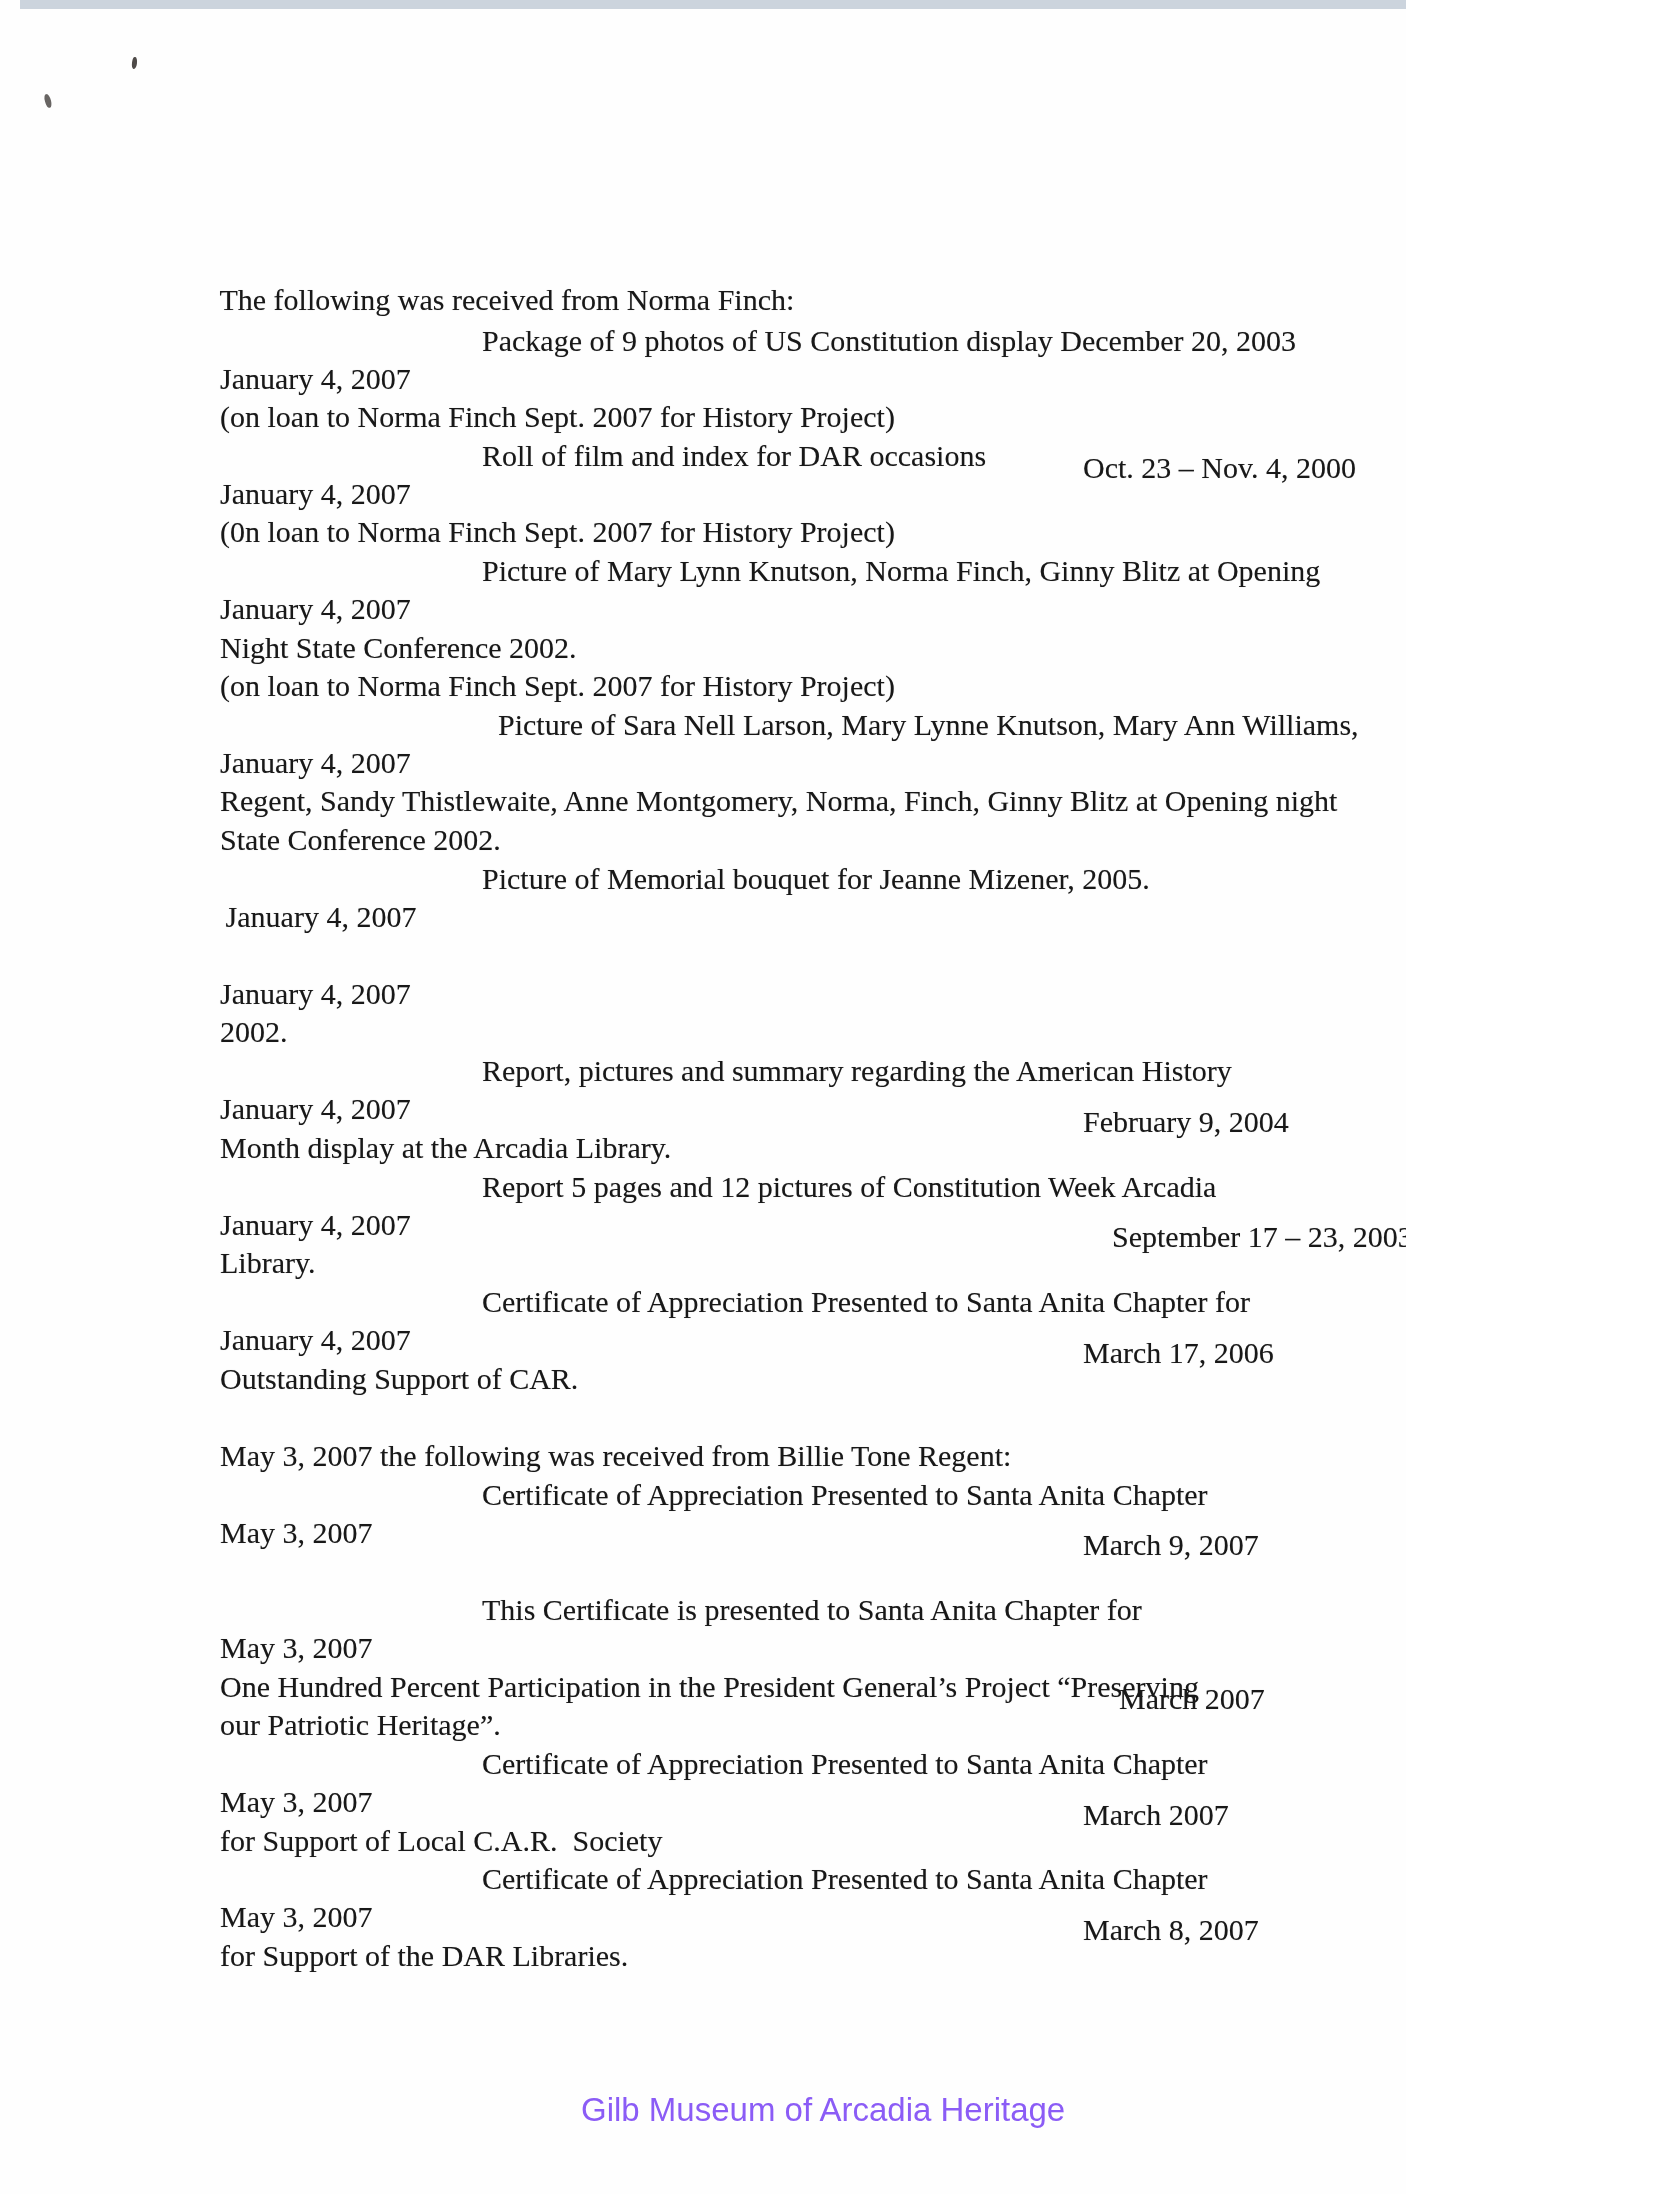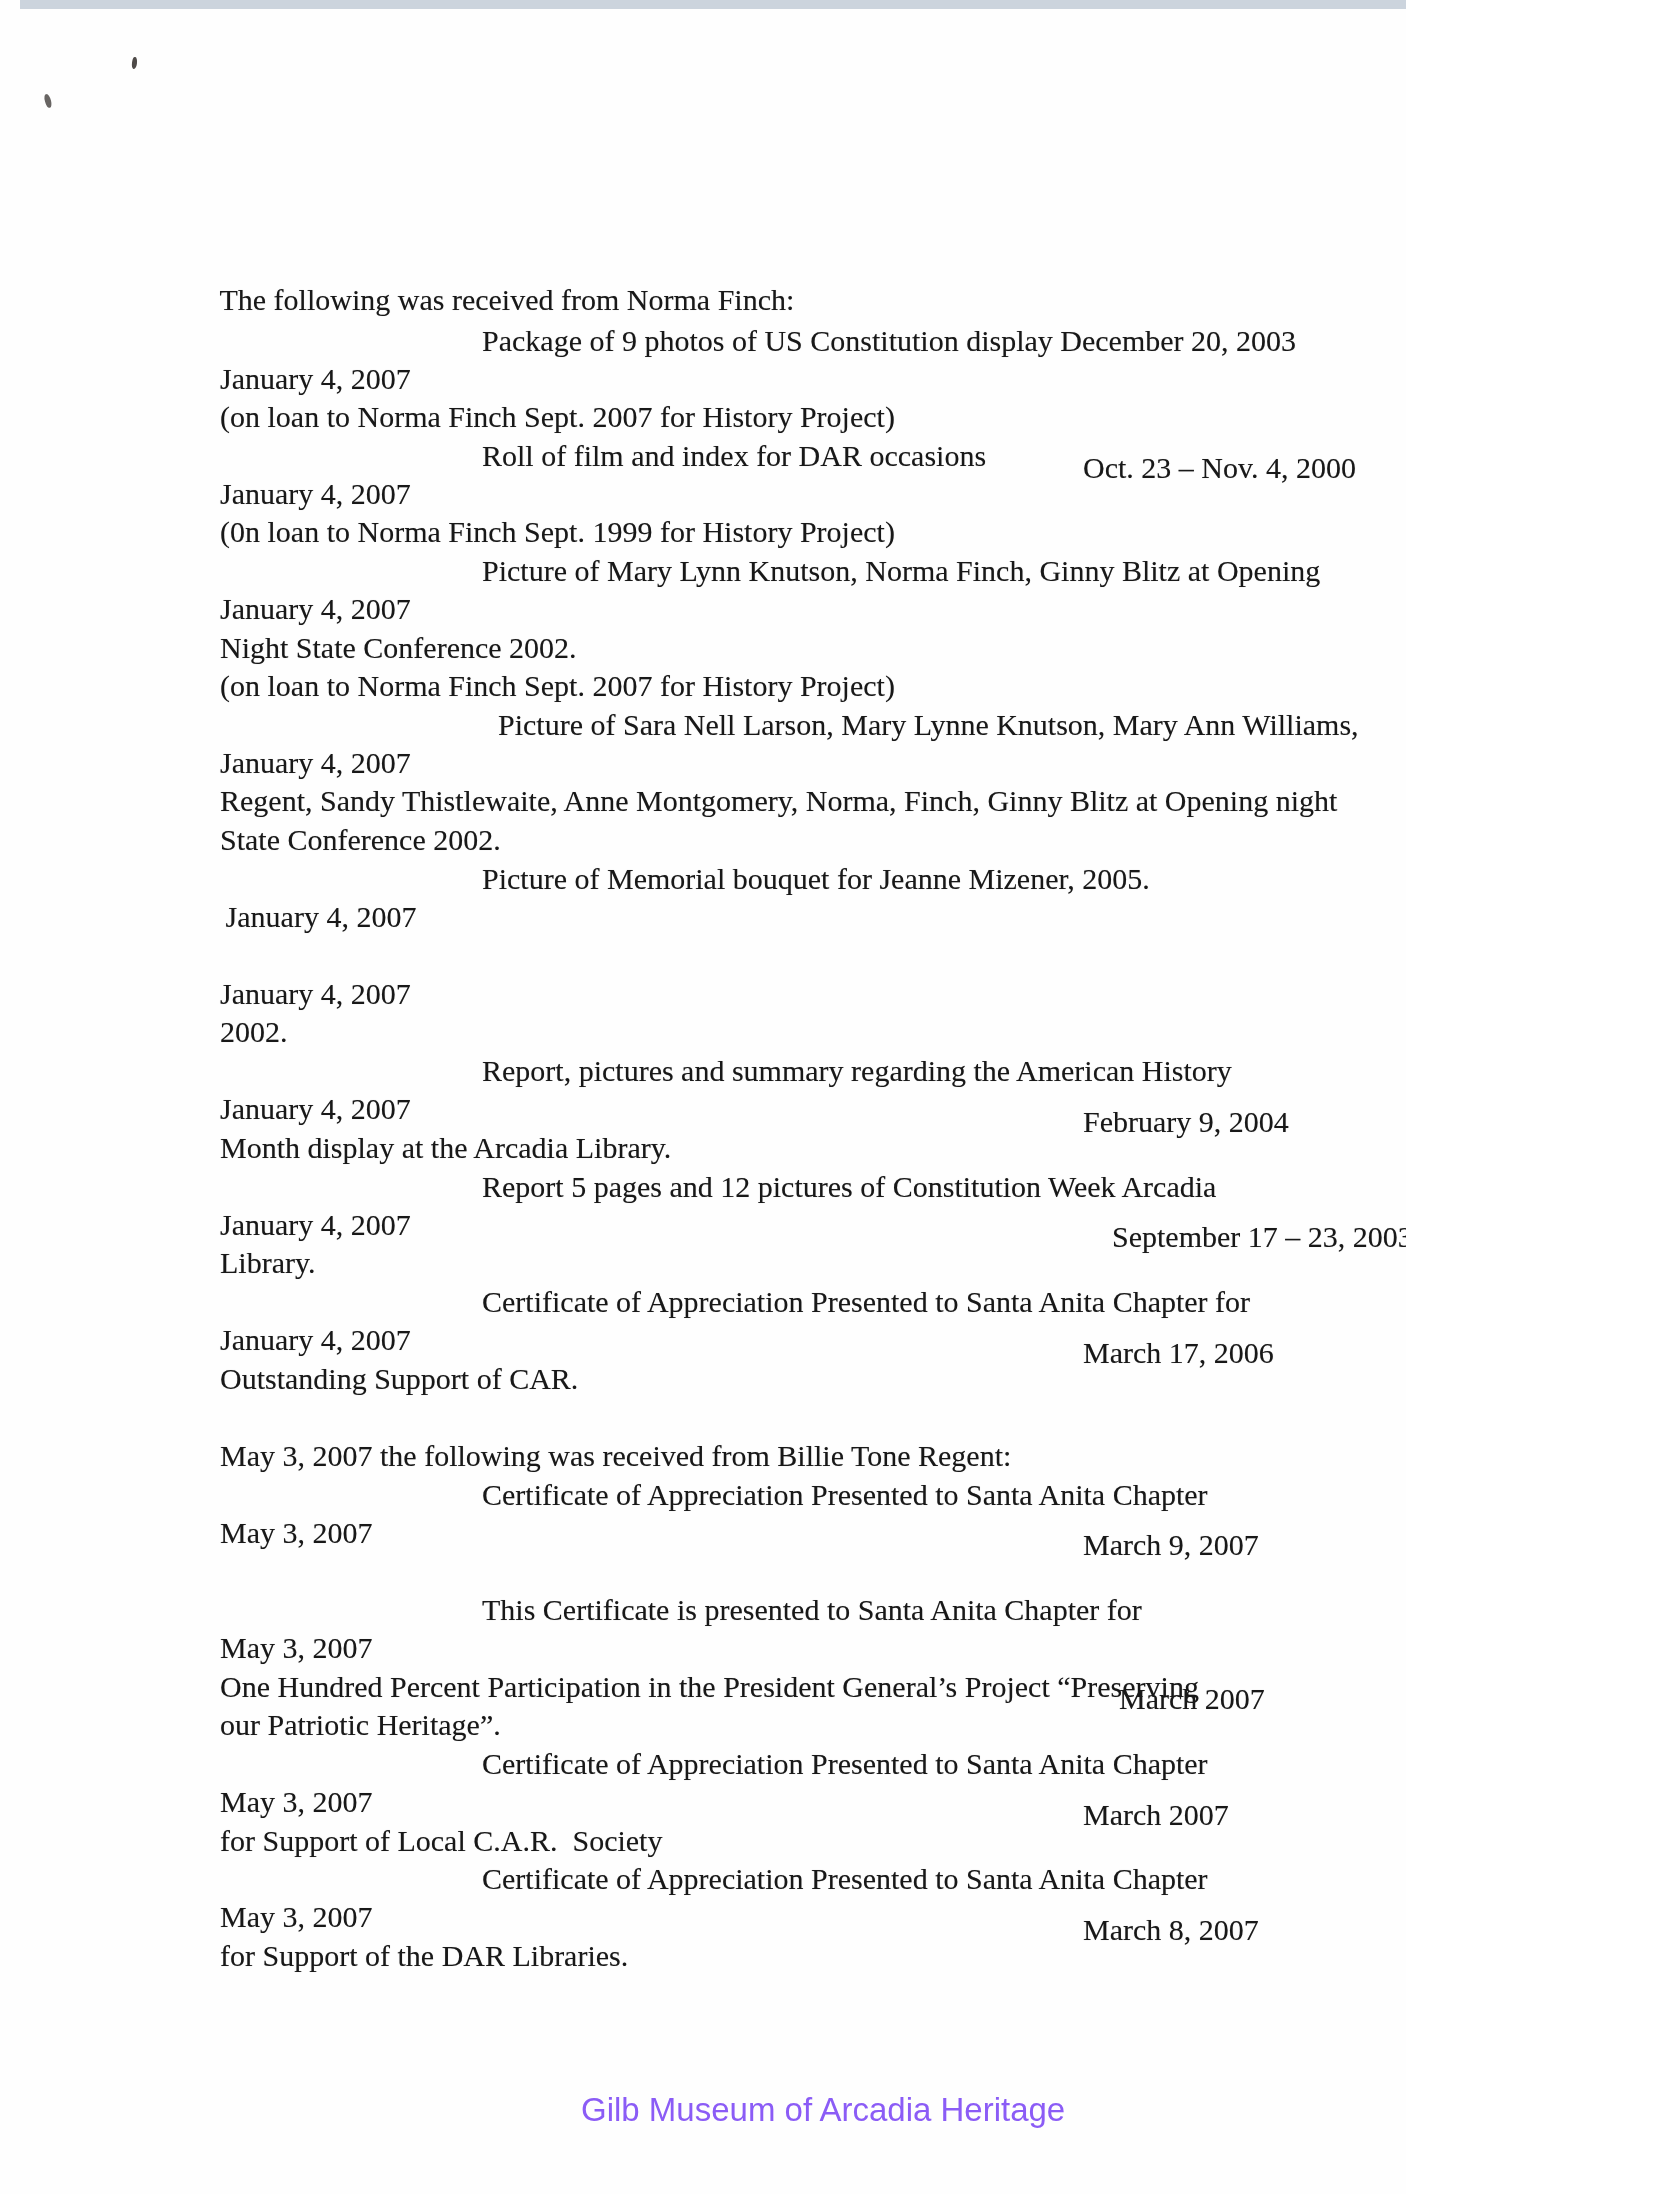--- a/index.html
+++ b/index.html
@@ -73,21 +73,21 @@
   <div class="line" style="top:360px">
     <span>(on loan to Norma Finch Sept. 2007 for History Project)</span>
   </div>
 
   <div class="line" style="top:437px">
     <span class="date">January 4, 2007</span>
     <span class="desc">Roll of film and index for DAR occasions</span>
     <span class="rdate">Oct. 23 – Nov. 4, 2000</span>
   </div>
   <div class="line" style="top:475px">
-    <span>(0n loan to Norma Finch Sept. 1999 for History Project)</span>
+    <span>(0n loan to Norma Finch Sept. 2007 for History Project)</span>
   </div>
 
   <div class="line" style="top:552px">
     <span class="date">January 4, 2007</span>
     <span class="desc">Picture of Mary Lynn Knutson, Norma Finch, Ginny Blitz at Opening</span>
   </div>
   <div class="line" style="top:591px">
     <span>Night State Conference 2002.</span>
   </div>
   <div class="line" style="top:629px">

